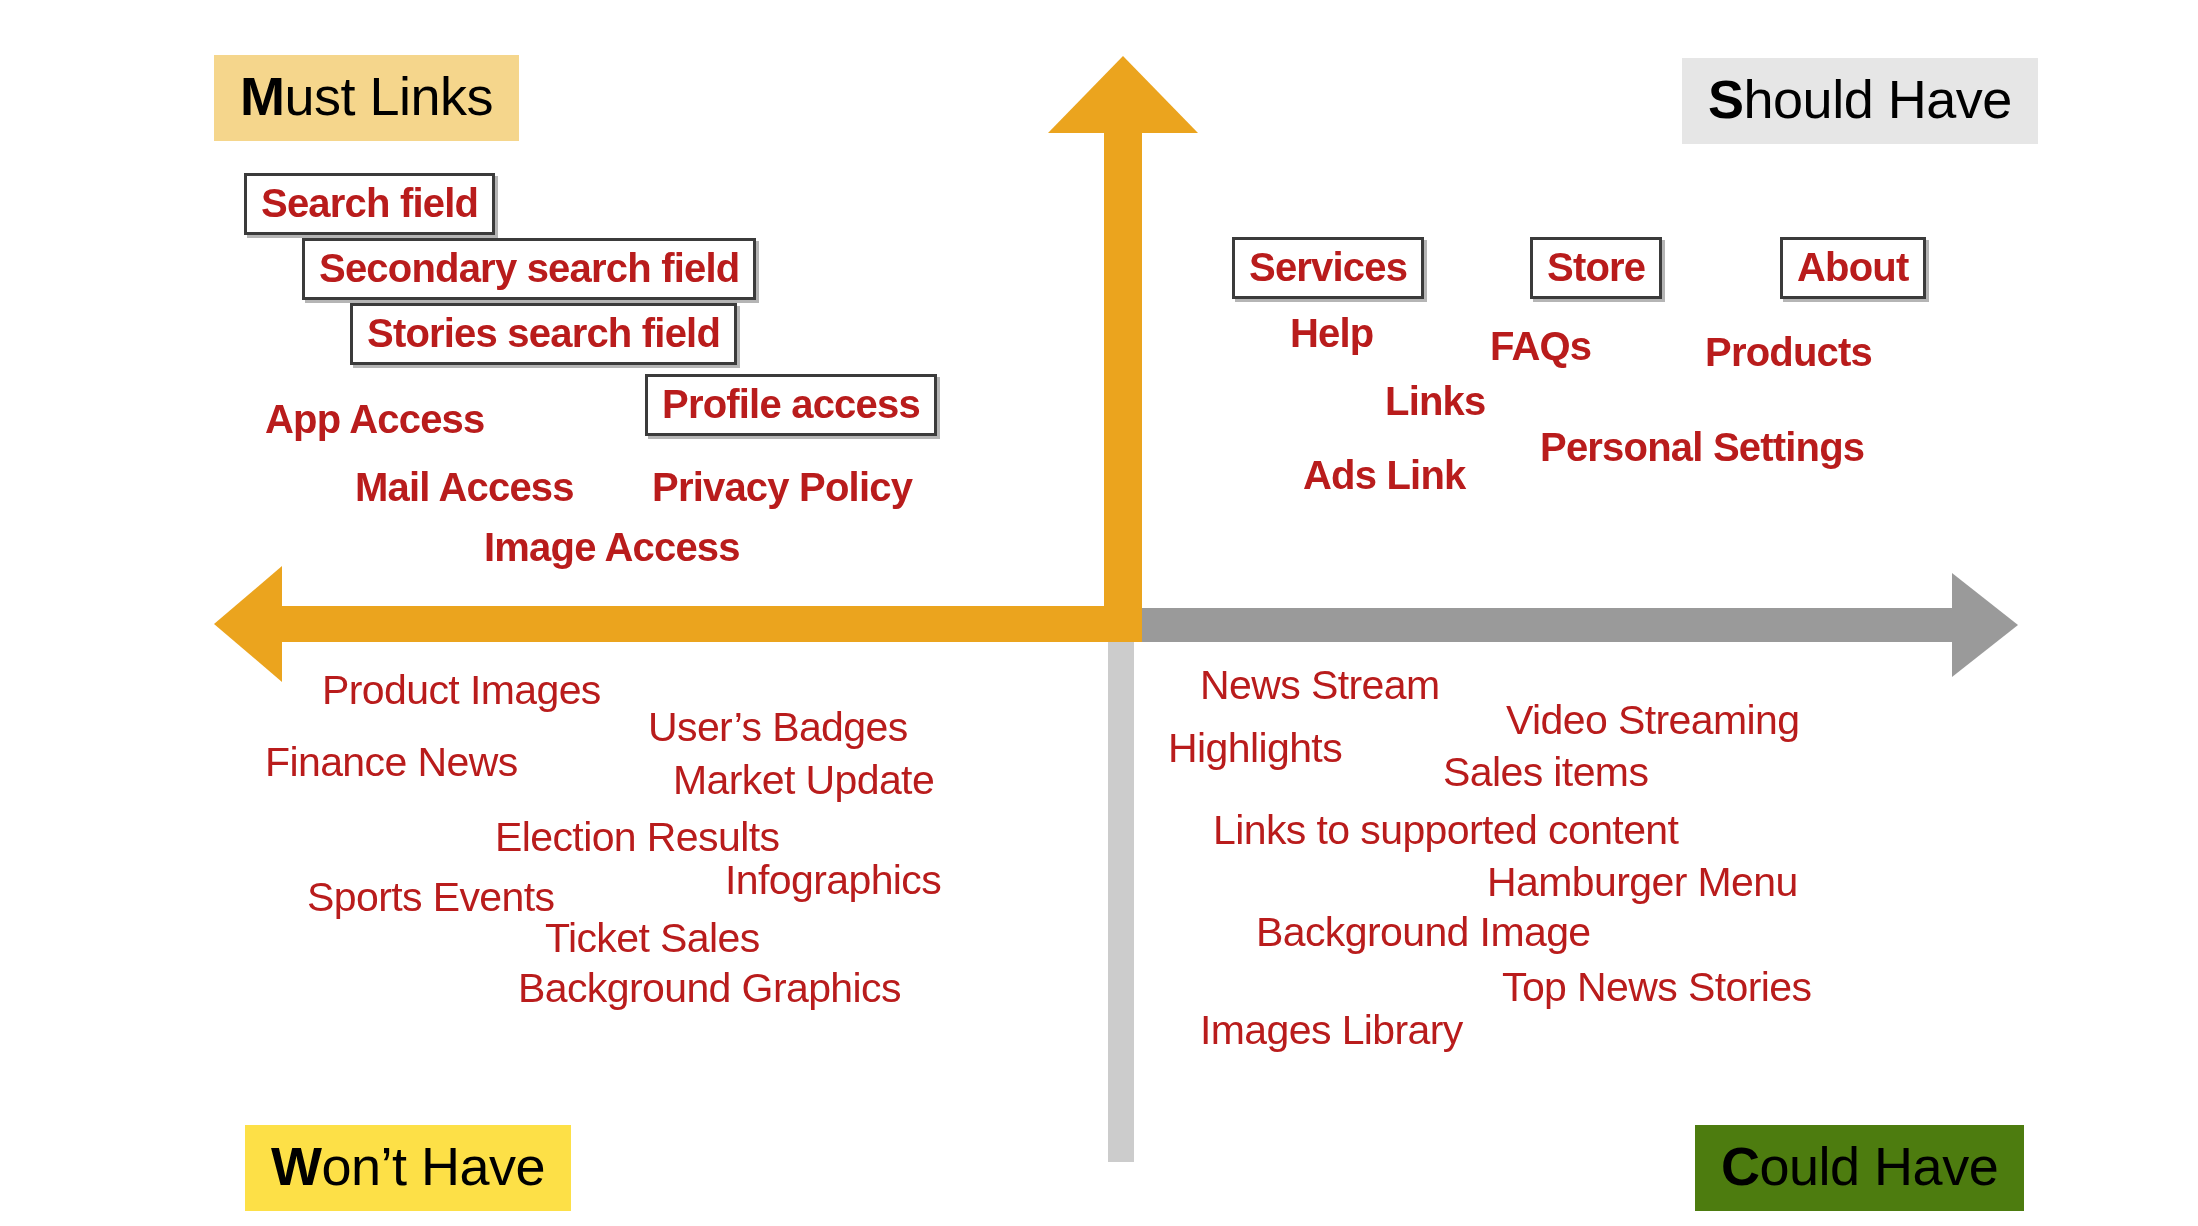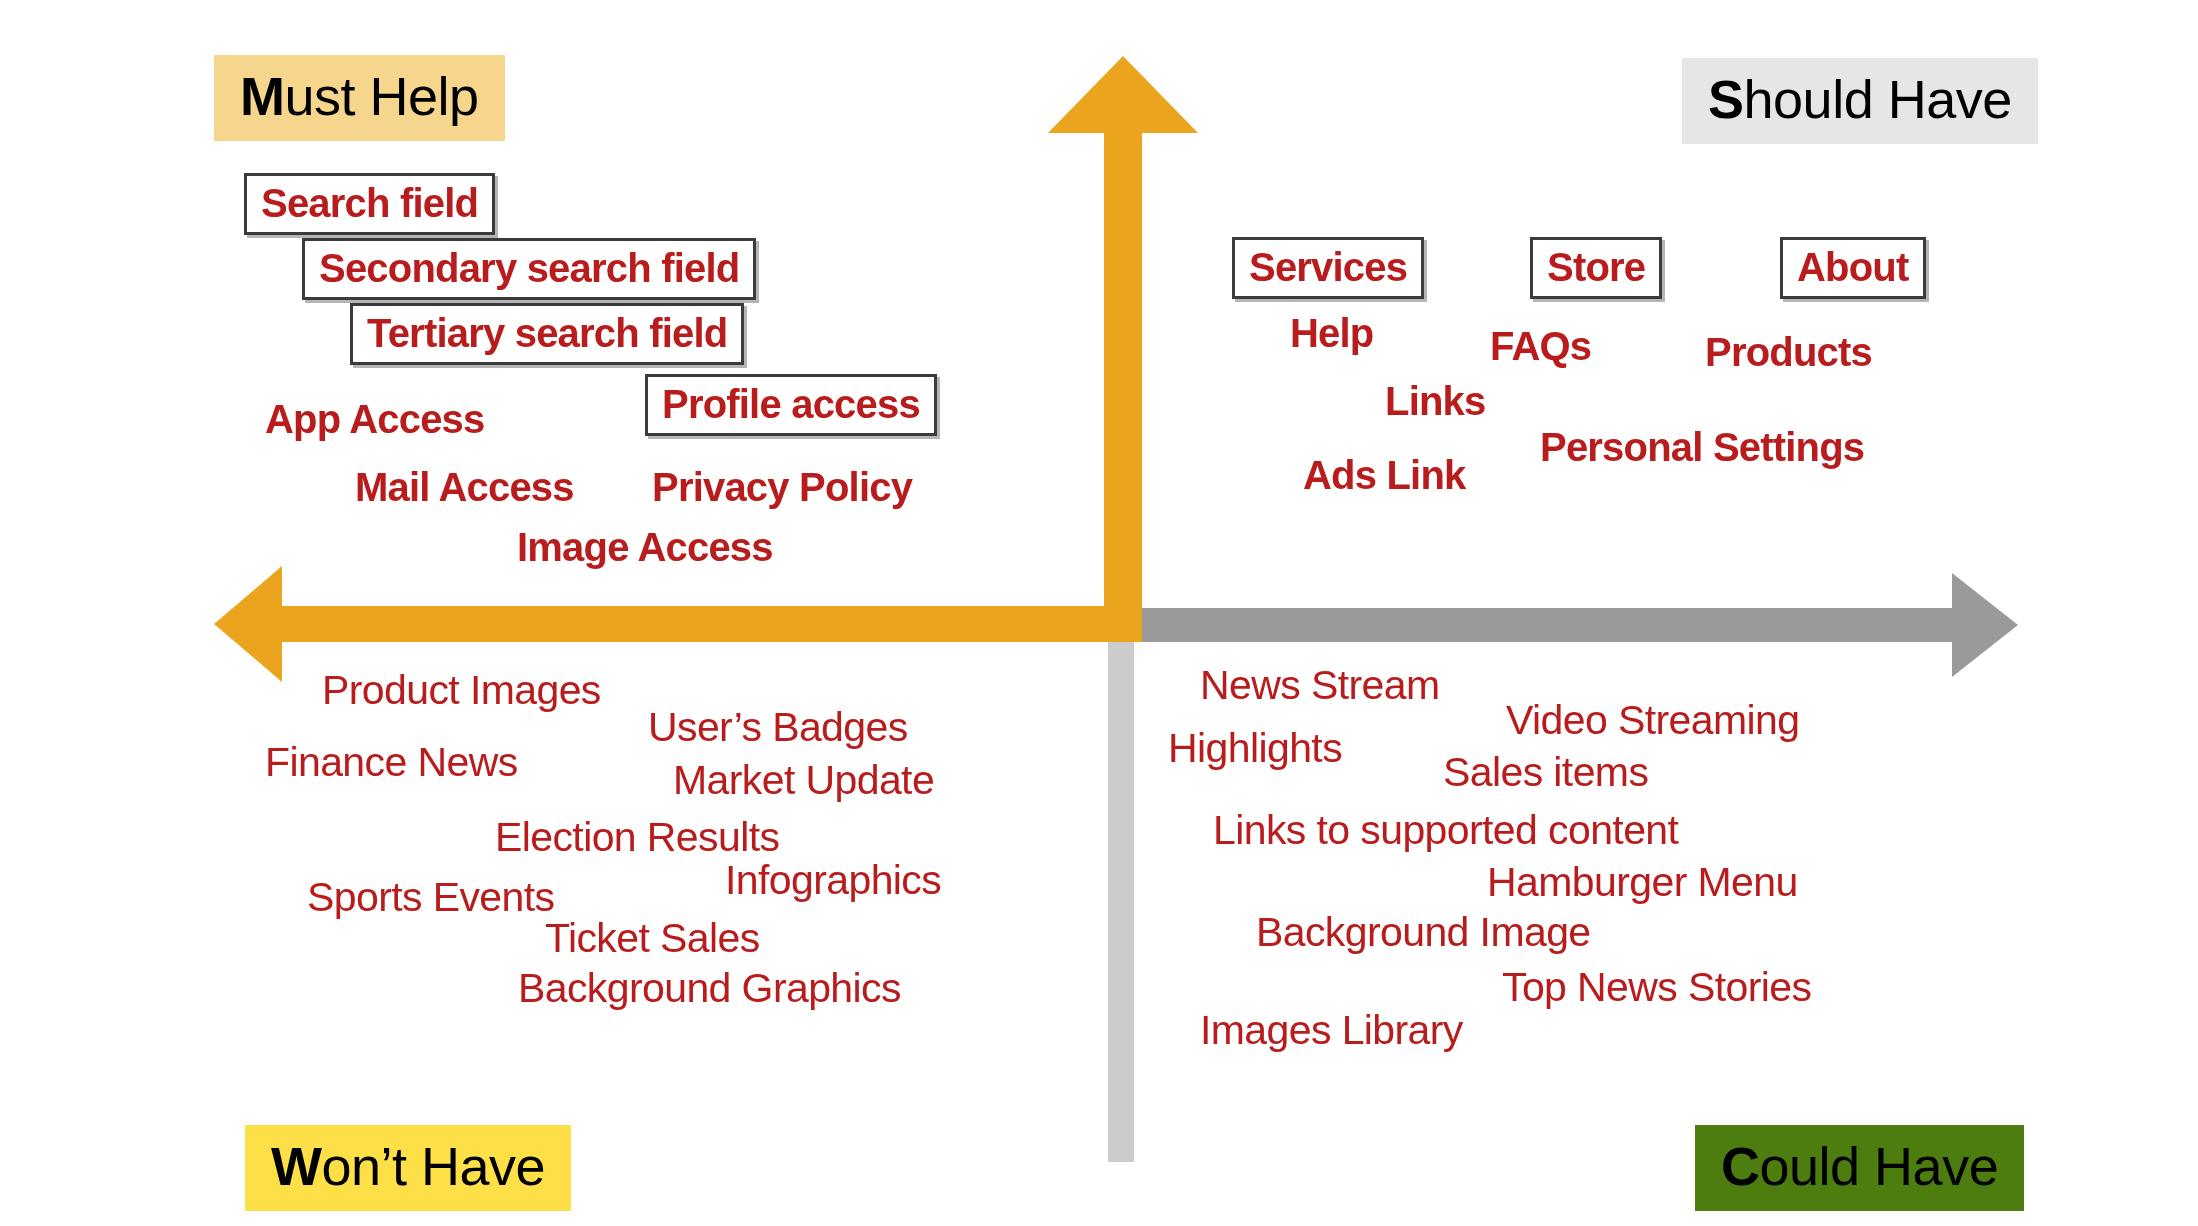--- a/index.html
+++ b/index.html
@@ -85,44 +85,44 @@
     <polygon points="1952,573 2018,625 1952,677" fill="#9a9a9a"></polygon>
 
     <rect x="280" y="606" width="854" height="36" fill="#eba41e"></rect>
     <polygon points="282,566 282,682 214,624" fill="#eba41e"></polygon>
 
     <rect x="1104" y="128" width="38" height="514" fill="#eba41e"></rect>
     <polygon points="1123,56 1198,133 1048,133" fill="#eba41e"></polygon>
   </svg>
 
   <div class="quad-label quad-must">
-    <span class="lead">M</span><span>ust Help</span>
+    <span class="lead">M</span><span>ust Links</span>
   </div>
 
   <div class="quad-label quad-should">
     <span class="lead">S</span><span>hould Have</span>
   </div>
 
   <div class="quad-label quad-wont">
     <span class="lead">W</span><span>on’t Have</span>
   </div>
 
   <div class="quad-label quad-could">
     <span class="lead">C</span><span>ould Have</span>
   </div>
 
   <div id="items-layer">
       <div class="item item-bold boxed" style="left: 244px; top: 173px;">Search field</div>
       <div class="item item-bold boxed" style="left: 302px; top: 238px;">Secondary search field</div>
-      <div class="item item-bold boxed" style="left: 350px; top: 303px;">Tertiary search field</div>
+      <div class="item item-bold boxed" style="left: 350px; top: 303px;">Stories search field</div>
       <div class="item item-bold boxed" style="left: 645px; top: 374px;">Profile access</div>
       <div class="item item-bold" style="left: 265px; top: 399px;">App Access</div>
       <div class="item item-bold" style="left: 355px; top: 467px;">Mail Access</div>
       <div class="item item-bold" style="left: 652px; top: 467px;">Privacy Policy</div>
-      <div class="item item-bold" style="left: 517px; top: 527px;">Image Access</div>
+      <div class="item item-bold" style="left: 484px; top: 527px;">Image Access</div>
       <div class="item item-bold boxed" style="left: 1232px; top: 237px;">Services</div>
       <div class="item item-bold boxed" style="left: 1530px; top: 237px;">Store</div>
       <div class="item item-bold boxed" style="left: 1780px; top: 237px;">About</div>
       <div class="item item-bold" style="left: 1290px; top: 313px;">Help</div>
       <div class="item item-bold" style="left: 1490px; top: 326px;">FAQs</div>
       <div class="item item-bold" style="left: 1705px; top: 332px;">Products</div>
       <div class="item item-bold" style="left: 1385px; top: 381px;">Links</div>
       <div class="item item-bold" style="left: 1540px; top: 427px;">Personal Settings</div>
       <div class="item item-bold" style="left: 1303px; top: 455px;">Ads Link</div>
       <div class="item item-reg" style="left: 322px; top: 670px;">Product Images</div>

